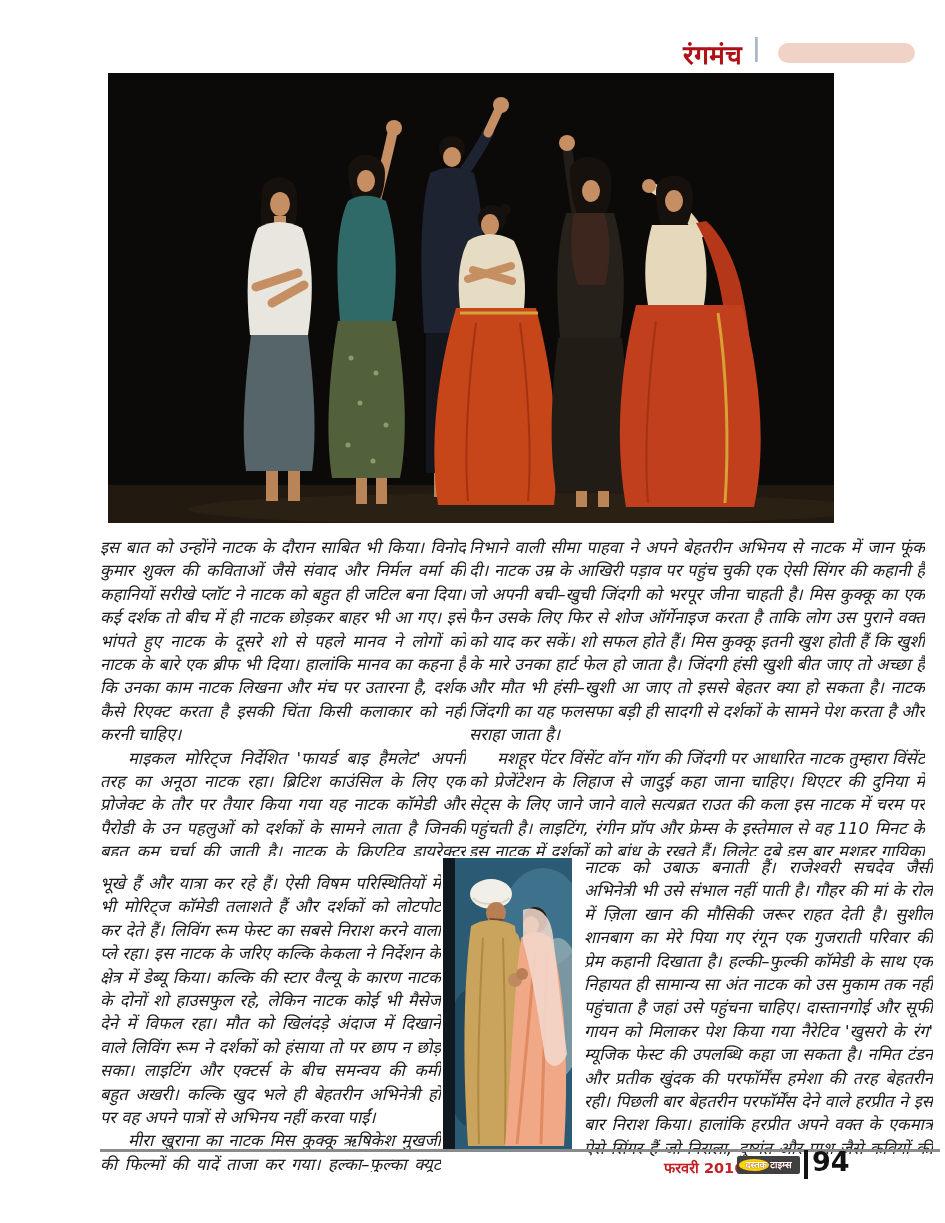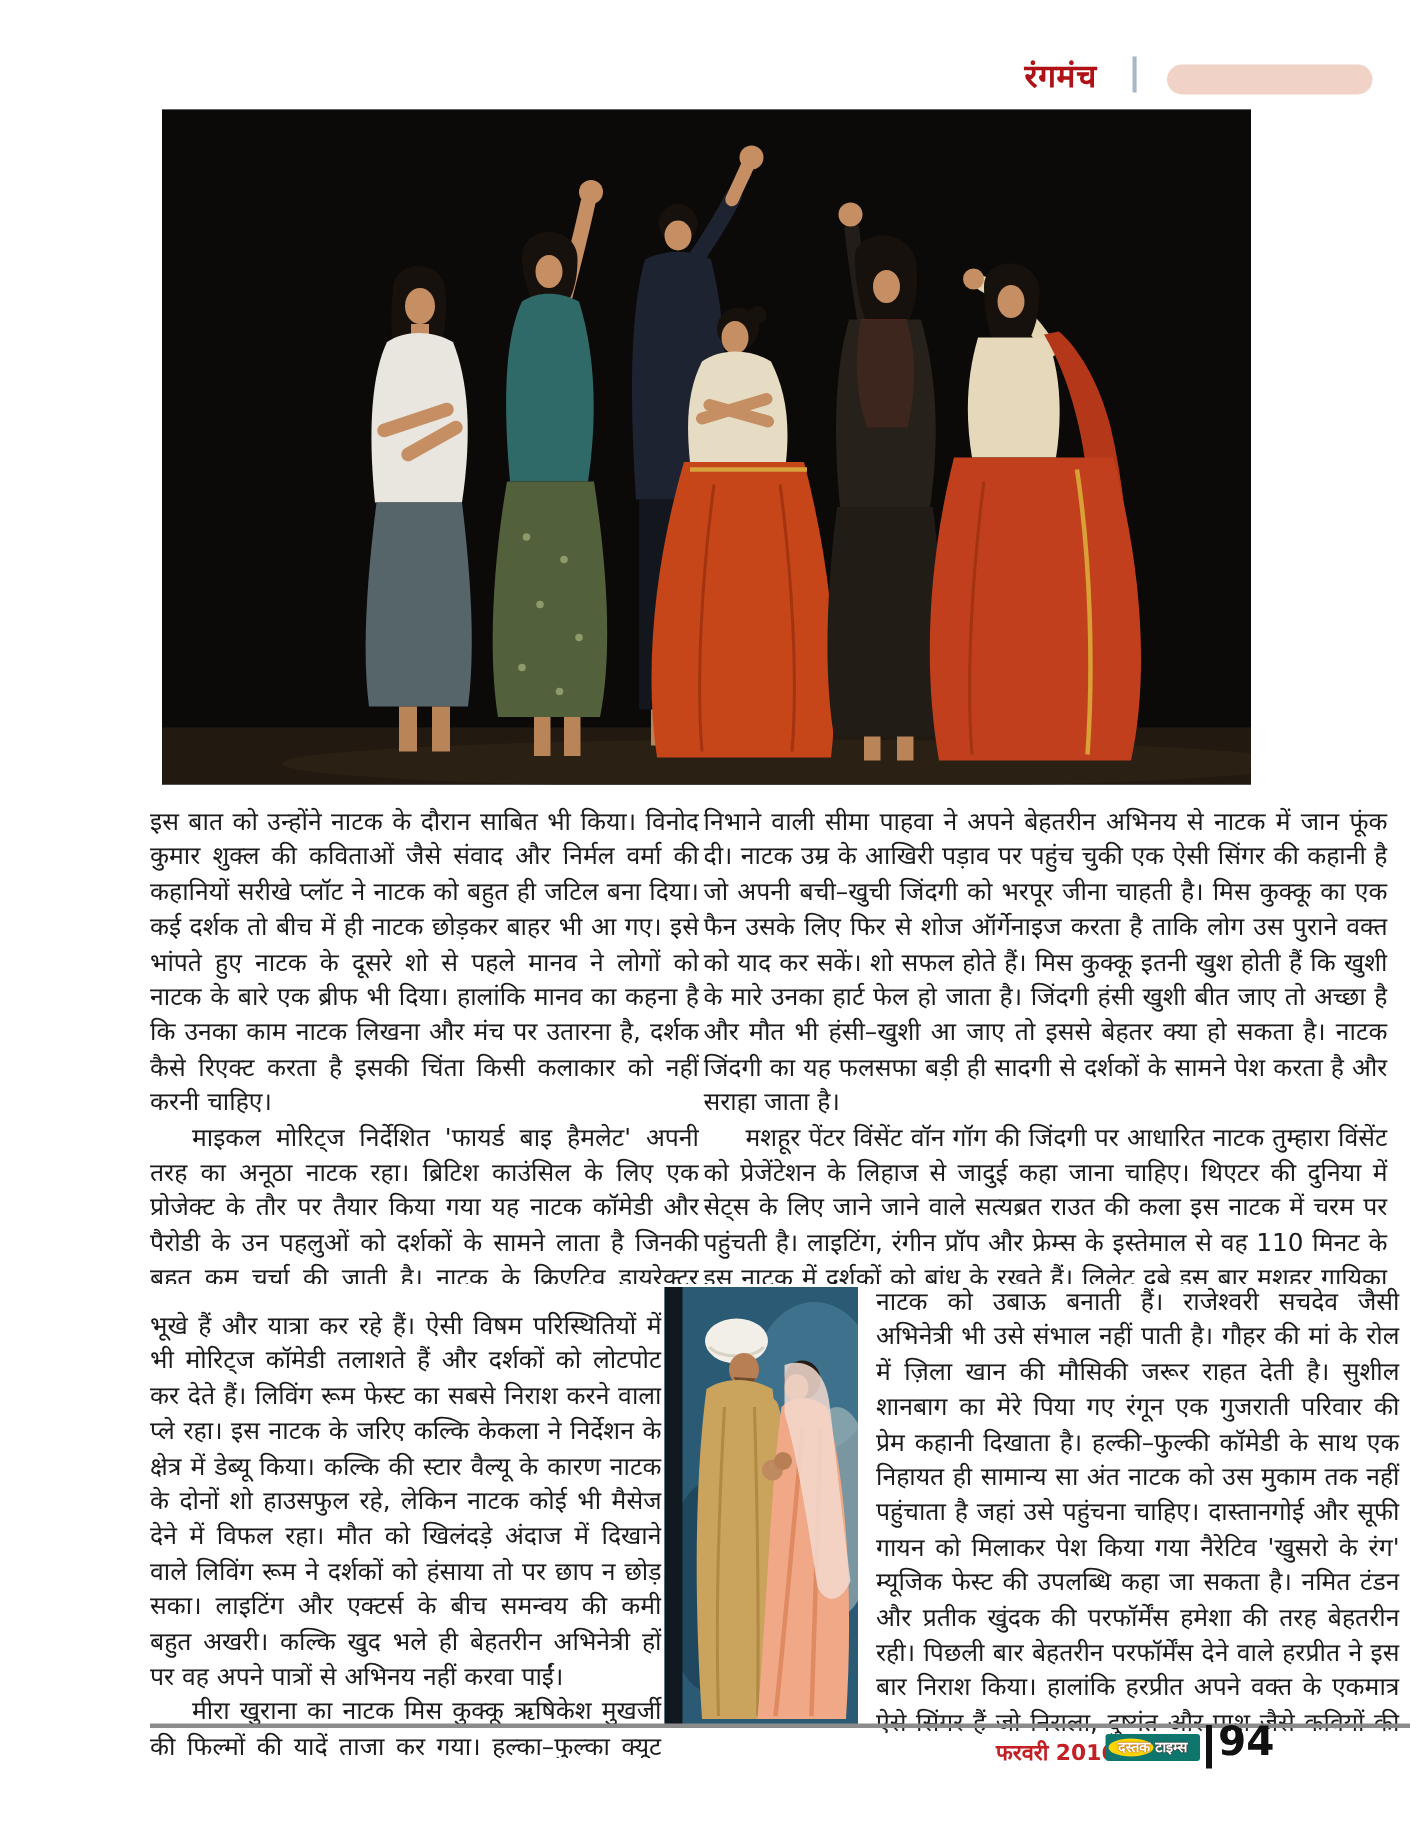--- a/index.html
+++ b/index.html
@@ -1,39 +1,39 @@
 <!DOCTYPE html>
 <html><head>
 <meta charset="utf-8">
 <style>
   html,body{margin:0;padding:0;background:#ffffff;}
   .page{position:relative;width:945px;height:1223px;background:#ffffff;overflow:hidden;
         font-family:"DejaVu Sans",sans-serif;}
   
-  .section-label{position:absolute;left:683px;top:36px;font-size:21px;font-weight:bold;
+  .section-label{position:absolute;left:683px;top:36px;font-size:26px;font-weight:bold;
         color:#b01116;letter-spacing:0.5px;}
   .section-divider{position:absolute;left:752px;top:34px;font-size:24px;color:#a9b6c6;font-weight:bold;}
   .masthead-pill{position:absolute;left:778px;top:43px;width:137px;height:20px;border-radius:11px;
         background:#f0d2c6;}
   
   .main-photo{position:absolute;left:108px;top:73px;width:726px;height:450px;background:#0b0a08;}
   .inset-photo{position:absolute;left:443px;top:858px;width:129px;height:292px;background:#2b5a74;}
   
   .txt{position:absolute;text-align:justify;font-size:16.5px;line-height:23.4px;color:#1b1b1b;
         overflow:hidden;}
-  .txt p{margin:0;}
+  .txt p{margin:0;font-style:italic;}
   .txt p.indent{text-indent:28px;}
   #left-top{left:100px;top:536px;width:366px;height:320px;}
   #left-side{left:100px;top:856px;width:341px;height:300px;margin-top:16px;}
   #right-top{left:469px;top:536px;width:456px;height:320px;}
   #right-side{left:584px;top:856px;width:349px;height:300px;}
   
   .footer-rule{position:absolute;left:100px;top:1149px;width:840px;height:3px;background:#8b8b8b;}
   .footer-month{position:absolute;left:664px;top:1157px;font-size:14.5px;font-weight:bold;color:#c32026;}
-  .footer-logo{position:absolute;left:737px;top:1156px;width:63px;height:18px;background:#0f766e;
+  .footer-logo{position:absolute;left:737px;top:1156px;width:63px;height:18px;background:#404040;
         border-radius:2px;overflow:hidden;}
   .logo-blob{position:absolute;left:2px;top:3px;width:30px;height:12px;background:#ffd400;
         border-radius:50%;}
   .logo-text{position:absolute;left:0;top:2px;width:100%;text-align:center;font-size:9.5px;
         font-weight:bold;color:#ffffff;white-space:nowrap;text-shadow:0 0 1px #7a0000;}
   .footer-bar{position:absolute;left:804px;top:1150px;width:3.5px;height:29px;background:#111111;}
   .footer-page{position:absolute;left:812px;top:1146px;font-size:27px;font-weight:bold;color:#111111;}
 </style>
 </head>
 <body>

